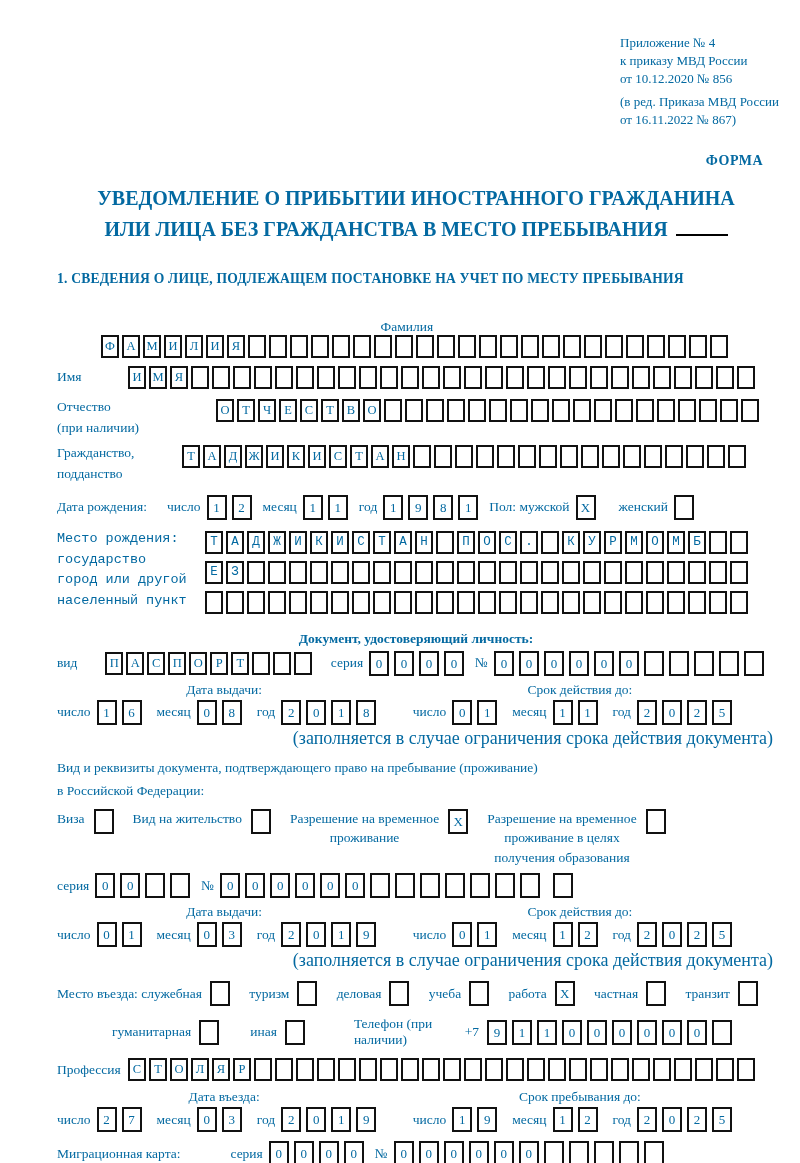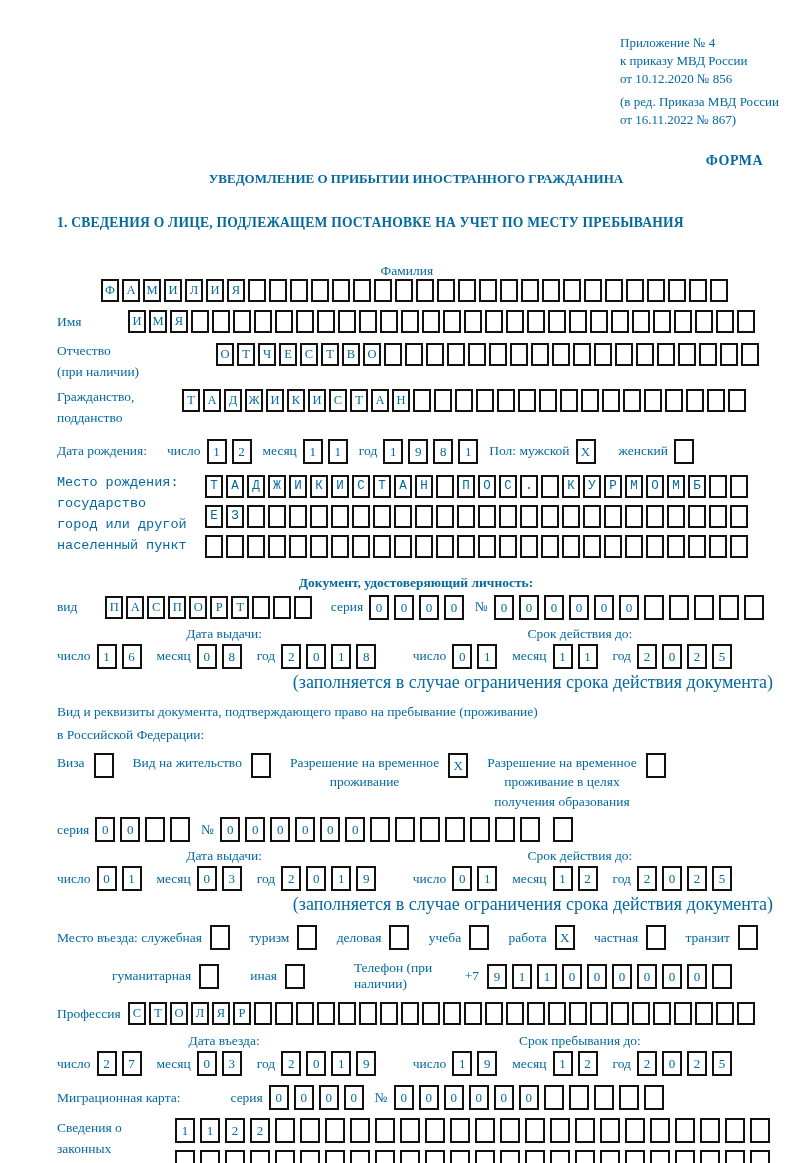--- a/index.html
+++ b/index.html
@@ -5,21 +5,21 @@
   html,body { margin:0; padding:0; background:#e8e8e8; }
   .page {
     width:800px; height:1163px; background:#ffffff; color:#0369a1;
     font-family:"Liberation Serif", serif; font-size:13.5px;
     box-sizing:border-box; padding:34px 25px 0 57px; position:relative;
     margin:0 auto; overflow:hidden;
   }
   .hdr-block { margin-left:563px; width:200px; font-size:13px; line-height:1.4; }
   .hdr-block .gap { height:4px; }
   .forma { text-align:right; font-weight:bold; font-size:14px; padding-right:12px; margin-top:24px; letter-spacing:0.5px; }
-  .title { text-align:center; font-weight:bold; font-size:13px; line-height:1.55; }
+  .title { text-align:center; font-weight:bold; font-size:20px; line-height:1.55; margin-top:14px; }
   .uline { display:inline-block; width:52px; border-bottom:2px solid #000; height:2px; margin-left:8px; }
   .sect { font-weight:bold; font-size:13.6px; margin-top:26px; letter-spacing:0.2px; }
 
   .cells { white-space:nowrap; display:inline-block; }
   .cell {
     display:inline-block; width:14px; height:19px; border:2px solid #111;
     margin-right:3px; text-align:center; line-height:19px; font-size:12.5px;
     vertical-align:middle; background:#fff;
   }
   .big .cell, .cell.big { width:16px; height:21px; line-height:21px; margin-right:5px; font-size:13px; }
@@ -67,20 +67,21 @@
     <div>от 10.12.2020 № 856</div>
     <div class="gap"></div>
     <div>(в ред. Приказа МВД России</div>
     <div>от 16.11.2022 № 867)</div>
   </div>
 
   <div class="forma">ФОРМА</div>
 
   <div class="title">
     <div>УВЕДОМЛЕНИЕ О ПРИБЫТИИ ИНОСТРАННОГО ГРАЖДАНИНА</div>
+    <div><span>ИЛИ ЛИЦА БЕЗ ГРАЖДАНСТВА В МЕСТО ПРЕБЫВАНИЯ</span><span class="uline"></span></div>
   </div>
 
   <div class="sect">1. СВЕДЕНИЯ О ЛИЦЕ, ПОДЛЕЖАЩЕМ ПОСТАНОВКЕ НА УЧЕТ ПО МЕСТУ ПРЕБЫВАНИЯ</div>
 
   <div class="frow" style="margin-top:32px;flex-direction:column;">
     <span class="lbl w71">Фамилия</span>
     <span class="cells"><span class="cell">Ф</span><span class="cell">А</span><span class="cell">М</span><span class="cell">И</span><span class="cell">Л</span><span class="cell">И</span><span class="cell">Я</span><span class="cell"></span><span class="cell"></span><span class="cell"></span><span class="cell"></span><span class="cell"></span><span class="cell"></span><span class="cell"></span><span class="cell"></span><span class="cell"></span><span class="cell"></span><span class="cell"></span><span class="cell"></span><span class="cell"></span><span class="cell"></span><span class="cell"></span><span class="cell"></span><span class="cell"></span><span class="cell"></span><span class="cell"></span><span class="cell"></span><span class="cell"></span><span class="cell"></span><span class="cell"></span></span>
   </div>
 
   <div class="frow">

